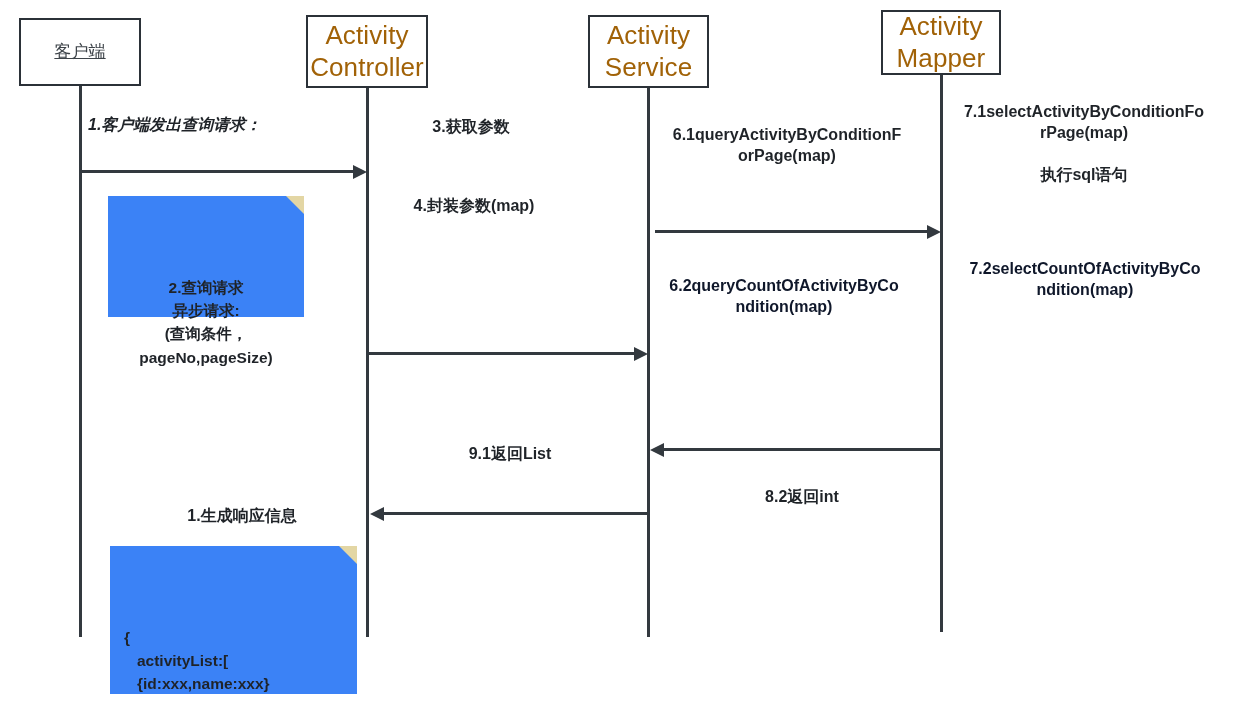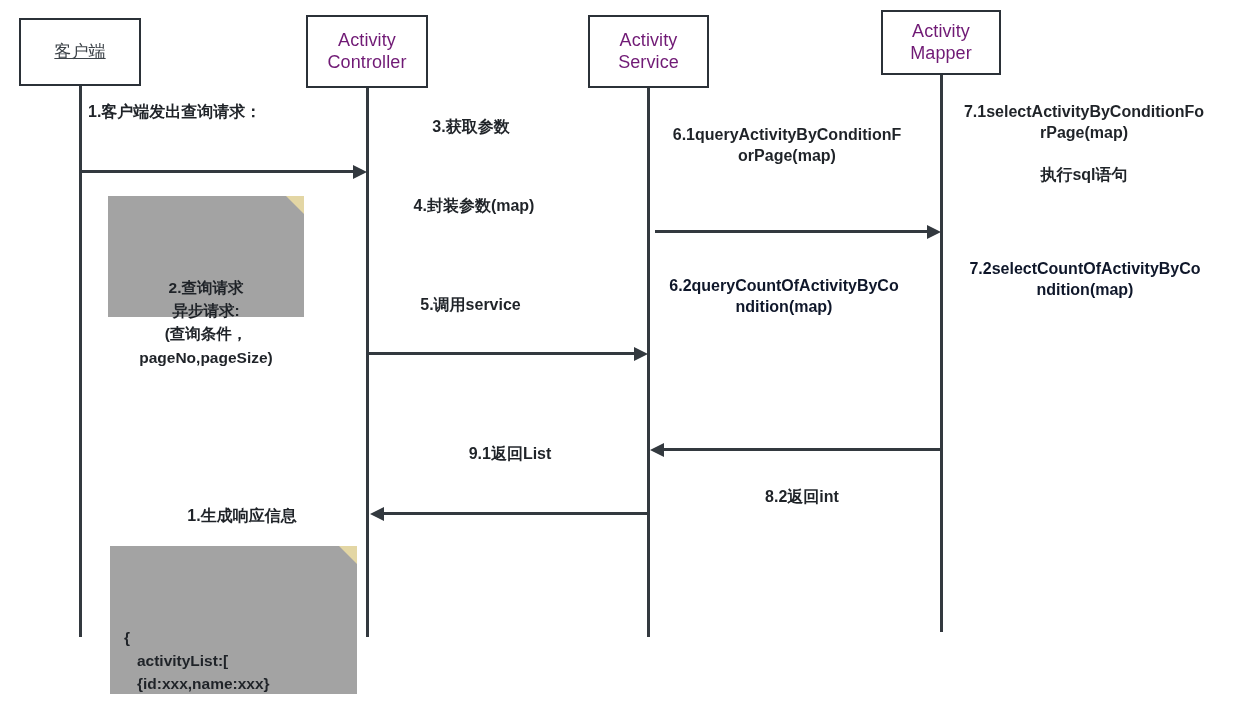--- a/index.html
+++ b/index.html
@@ -21,22 +21,22 @@
   
   .participant {
     position: absolute;
     box-sizing: border-box;
     border: 2.5px solid #2b3138;
     background: #ffffff;
     display: flex;
     align-items: center;
     justify-content: center;
     text-align: center;
-    color: #701a75;
-    font-size: 18px;
+    color: #a16207;
+    font-size: 26px;
     line-height: 1.22;
     font-weight: 400;
     letter-spacing: 0.1px;
   }
   .participant.cjk {
     font-size: 17px;
     color: #3d4349;
   }
 
   
@@ -77,21 +77,21 @@
     white-space: pre-wrap;
   }
   .msg.blue {
     color: #0f172a;
   }
 
   
   .note {
     position: absolute;
     box-sizing: border-box;
-    background: #a3a3a3;
+    background: #3b82f6;
     color: #1f2328;
     font-weight: bold;
     font-size: 15.5px;
     line-height: 1.5;
     white-space: pre-wrap;
   }
   .note .fold {
     position: absolute;
     top: 0;
     right: 0;
@@ -154,27 +154,26 @@
 
   <div class="arrow" style="left:369px; top:352px; width:272px;"></div>
   <div class="arrow-head right" style="left:634px; top:346.5px;"></div>
 
   <div class="arrow" style="left:663px; top:448px; width:278px;"></div>
   <div class="arrow-head left" style="left:650px; top:442.5px;"></div>
 
   <div class="arrow" style="left:383px; top:512px; width:265px;"></div>
   <div class="arrow-head left" style="left:370px; top:506.5px;"></div>
 
-  <div class="msg" style="left:88px; top:101px; width:260px; text-align:left;">1.客户端发出查询请求：</div>
+  <div class="msg" style="left:88px; top:114px; width:260px; text-align:left;font-style:italic;">1.客户端发出查询请求：</div>
 
   <div class="msg" style="left:376px; top:116px; width:190px;">3.获取参数</div>
 
   <div class="msg" style="left:376px; top:195px; width:196px;">4.封装参数(map)</div>
 
-  <div class="msg" style="left:376px; top:294px; width:189px;">5.调用service</div>
 
   <div class="msg" style="left:659px; top:124px; width:256px;">6.1queryActivityByConditionF
 orPage(map)</div>
 
   <div class="msg blue" style="left:659px; top:275px; width:250px;">6.2queryCountOfActivityByCo
 ndition(map)</div>
 
   <div class="msg" style="left:950px; top:101px; width:268px;">7.1selectActivityByConditionFo
 rPage(map)</div>
 

